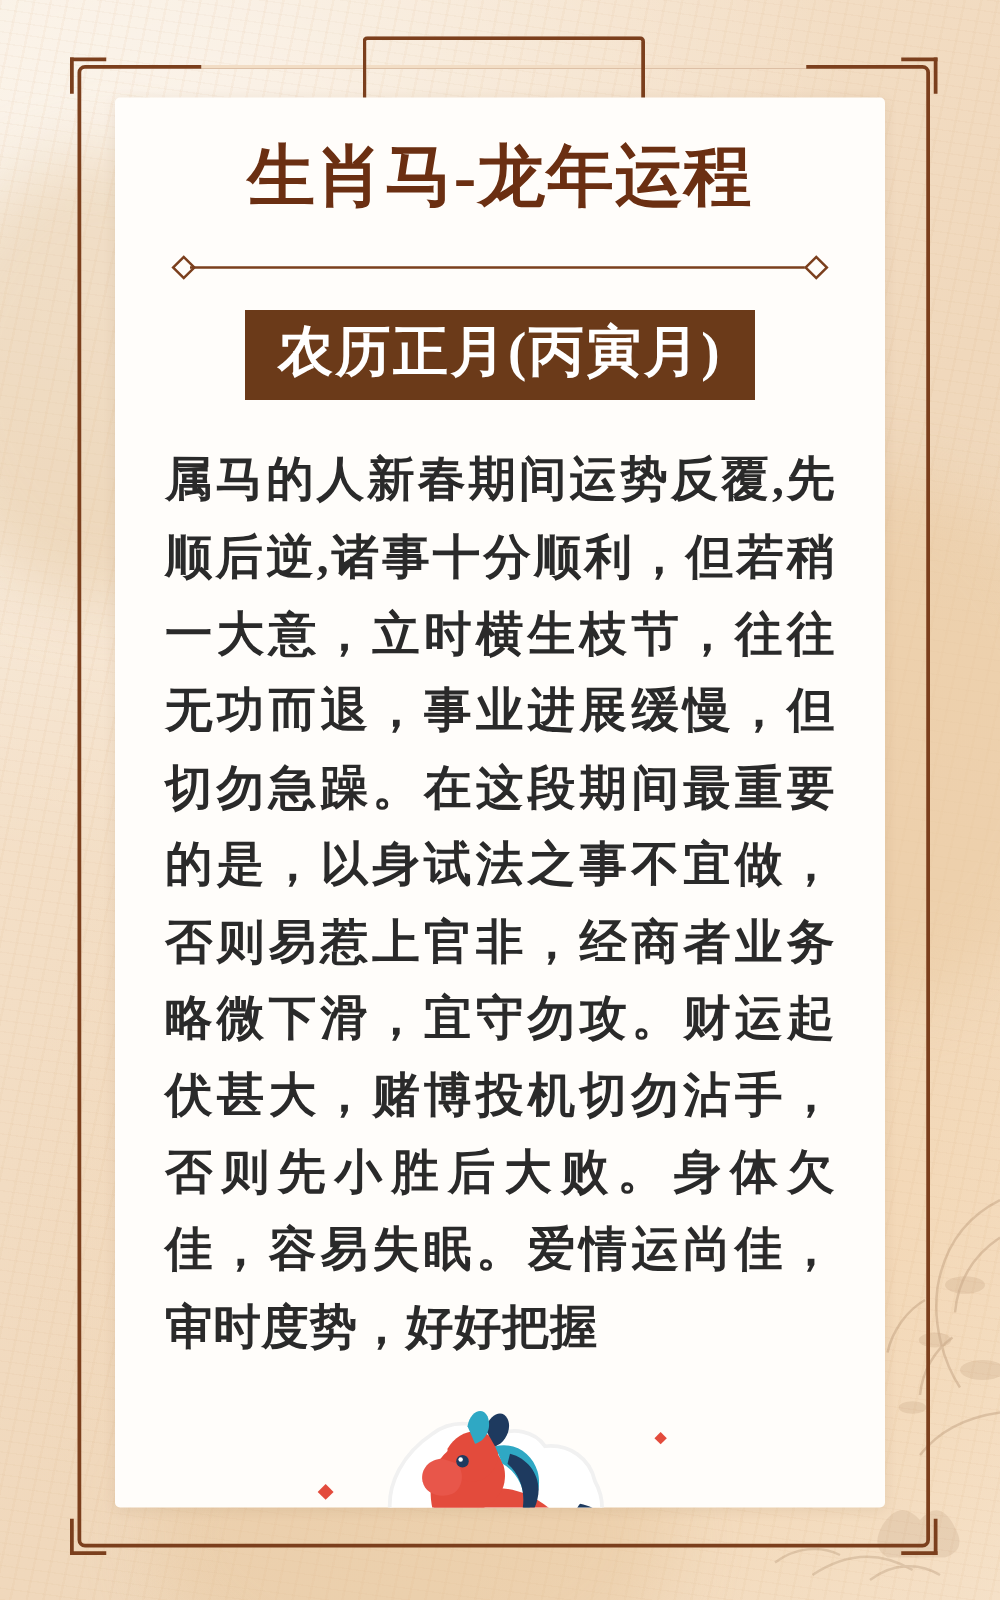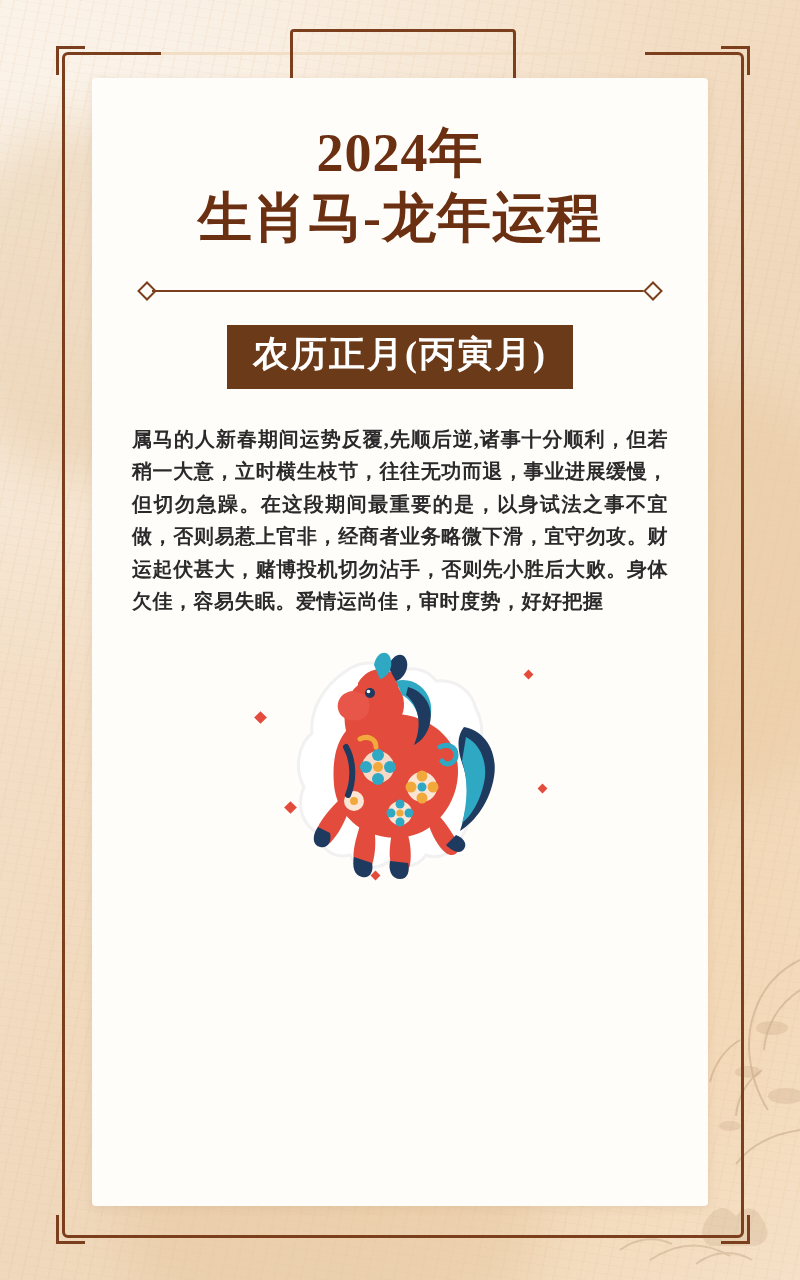--- a/index.html
+++ b/index.html
@@ -163,31 +163,31 @@
   .divider .dot.left { left: 0; }
   .divider .dot.right { right: 0; }
 
   
   .month-banner {
     margin: 26px auto 0 auto;
     display: block;
     width: fit-content;
     background: #6b3a19;
     color: #ffffff;
-    font-size: 36px;
+    font-size: 44px;
     font-weight: 700;
     padding: 10px 26px 14px 26px;
     letter-spacing: 2px;
     line-height: 1.1;
   }
 
   
   .body-text {
     margin: 34px 4px 0 4px;
-    font-size: 20px;
+    font-size: 38px;
     font-weight: 700;
     line-height: 1.62;
     color: #2a2a2a;
     text-align: justify;
     text-justify: inter-ideograph;
     letter-spacing: 0.5px;
   }
 
   
   .horse-wrap {
@@ -247,21 +247,20 @@
 <div class="frame">
   <div class="frame-notch"></div>
   <div class="corner tl"></div>
   <div class="corner tr"></div>
   <div class="corner bl"></div>
   <div class="corner br"></div>
 </div>
 
 <div class="card">
 
-  <h1 class="title-year">2024年</h1>
   <h2 class="title-main">生肖马-龙年运程</h2>
 
   <div class="divider">
     <span class="dot left"></span>
     <span class="line"></span>
     <span class="dot right"></span>
   </div>
 
   <div class="month-banner">农历正月(丙寅月)</div>
 

